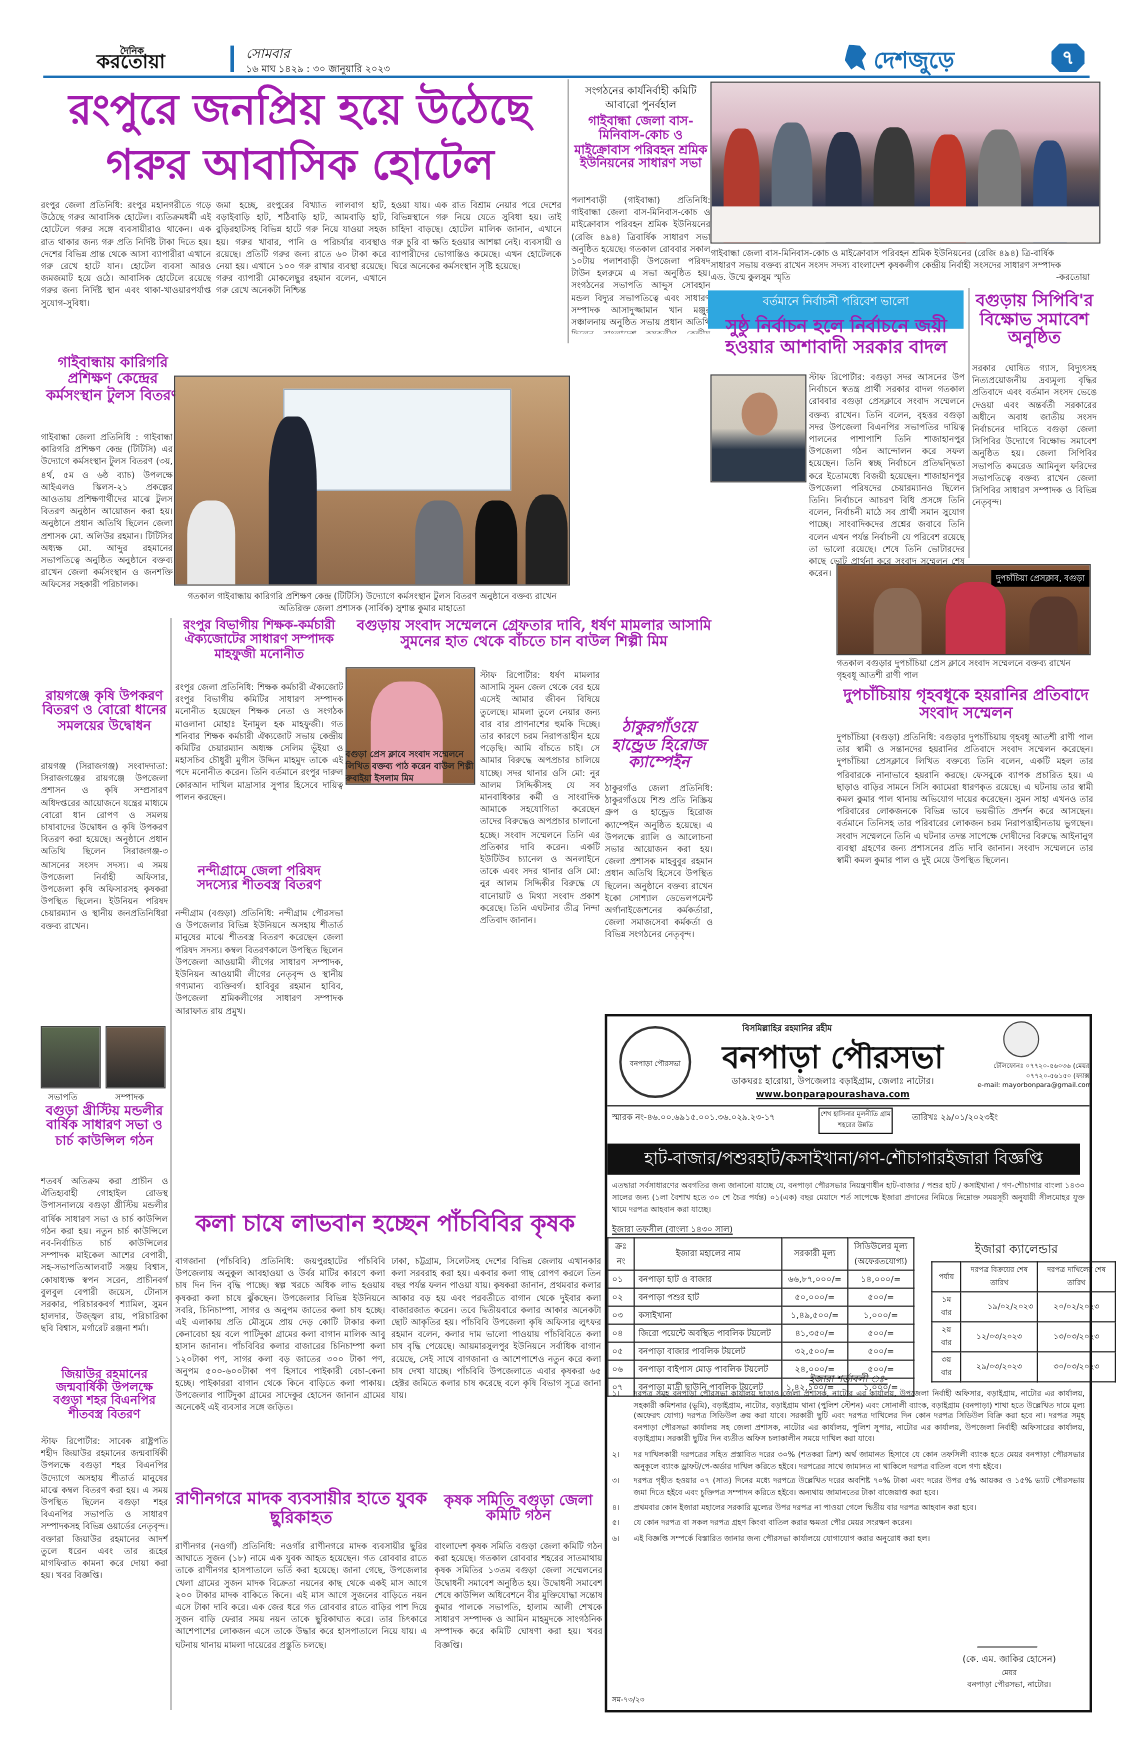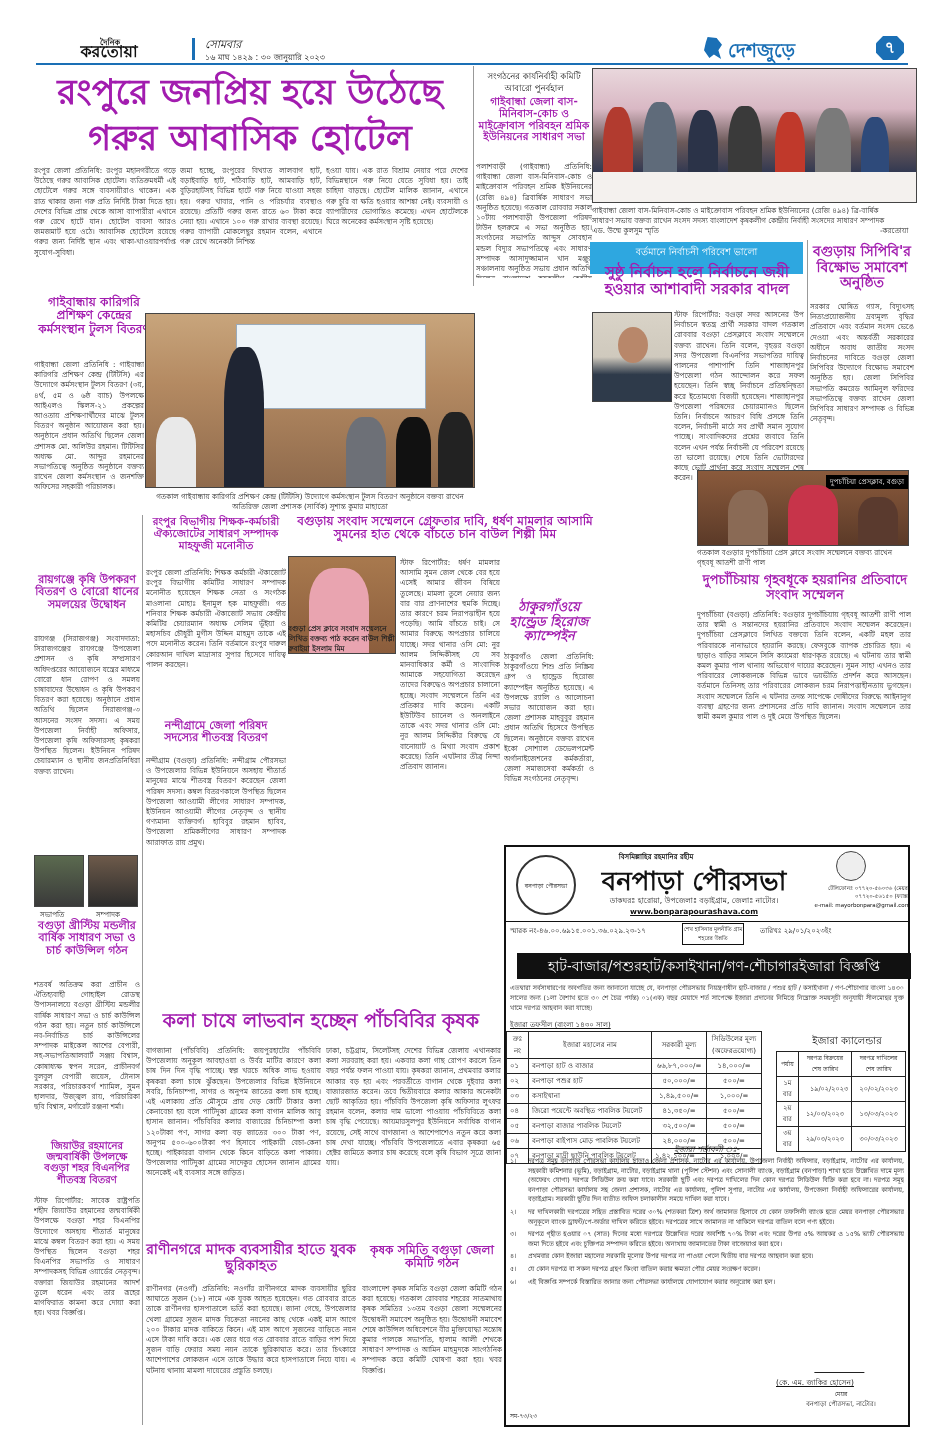--- a/index.html
+++ b/index.html
@@ -136,21 +136,21 @@
   <div class="abs" style="left:78px;top:48px;width:220px;text-align:center;font-size:7.5px;">ডাকঘরঃ হারোয়া, উপজেলাঃ বড়াইগ্রাম, জেলাঃ নাটোর।</div>
   <div class="abs" style="left:78px;top:60px;width:220px;text-align:center;font-size:7.5px;font-weight:bold;text-decoration:underline;">www.bonparapourashava.com</div>
   <div class="abs" style="left:330px;top:4px;width:30px;height:30px;border-radius:50%;border:1px solid #444;background:#eee;"></div>
   <div class="abs" style="left:300px;top:38px;width:104px;font-size:5.5px;text-align:right;">টেলিফোনঃ ০৭৭২০-৫৬০৩৬ (মেয়র)</div>
   <div class="abs" style="left:300px;top:46px;width:104px;font-size:5.5px;text-align:right;">০৭৭২০-৫৬১৫০ (ফ্যাক্স)</div>
   <div class="abs" style="left:290px;top:55px;width:114px;font-size:5.5px;text-align:right;">e-mail: mayorbonpara@gmail.com</div>
   <div class="abs" style="left:0;top:74px;width:402px;height:1px;background:#111;"></div>
   <div class="abs" style="left:4px;top:78px;font-size:7px;">স্মারক নং-৪৬.০০.৬৯১৫.০০১.৩৬.০২৯.২৩-১৭</div>
   <div class="abs" style="left:176px;top:76px;width:62px;height:22px;border:1px solid #111;font-size:5.5px;text-align:center;line-height:9px;padding-top:1px;">শেখ হাসিনার মূলনীতি গ্রাম শহরের উন্নতি</div>
   <div class="abs" style="left:254px;top:78px;font-size:7px;">তারিখঃ ২৯/০১/২০২৩ইং</div>
-  <div class="abs" style="left:11px;top:106px;width:394px;height:26px;background:#111;color:#fff;font-size:14px;text-align:center;line-height:26px;font-family:'DejaVu Serif',serif;">হাট-বাজার/পশুরহাট/কসাইখানা/গণ-শৌচাগারইজারা বিজ্ঞপ্তি</div>
+  <div class="abs" style="left:0;top:106px;width:394px;height:26px;background:#111;color:#fff;font-size:14px;text-align:center;line-height:26px;font-family:'DejaVu Serif',serif;">হাট-বাজার/পশুরহাট/কসাইখানা/গণ-শৌচাগারইজারা বিজ্ঞপ্তি</div>
   <div class="abs body-text" style="left:4px;top:136px;width:394px;height:32px;font-size:6.4px;line-height:10px;">এতদ্বারা সর্বসাধারণের অবগতির জন্য জানানো যাচ্ছে যে, বনপাড়া পৌরসভার নিয়ন্ত্রণাধীন হাট-বাজার / পশুর হাট / কসাইখানা / গণ-শৌচাগার বাংলা ১৪৩০ সালের জন্য (১লা বৈশাখ হতে ৩০ শে চৈত্র পর্যন্ত) ০১(এক) বছর মেয়াদে শর্ত সাপেক্ষে ইজারা প্রদানের নিমিত্তে নিম্নোক্ত সময়সূচী অনুযায়ী সীলমোহর যুক্ত খামে দরপত্র আহবান করা যাচ্ছে।</div>
   <div class="abs" style="left:4px;top:172px;font-size:7px;text-decoration:underline;">ইজারা তফসীল (বাংলা ১৪৩০ সাল)</div>
   <table class="abs" style="left:0;top:184px;width:256px;">
     <thead>
       <tr>
         <th style="width:22px;">ক্রঃ নং</th>
         <th>ইজারা মহালের নাম</th>
         <th style="width:55px;">সরকারী মূল্য</th>
         <th style="width:55px;">সিডিউলের মূল্য (অফেরতযোগ্য)</th>
       </tr>
@@ -194,21 +194,21 @@
         </tr>
         <tr>
           <td>০৭</td>
           <td>বনপাড়া মাদ্রী ছাউনি পাবলিক টয়লেট</td>
           <td style="text-align: left;">১,৪২,১০০/=</td>
           <td style="text-align: center;">১,০০০/=</td>
         </tr>
       </tbody>
   </table>
   <div class="abs" style="left:286px;top:186px;width:110px;font-size:10px;text-align:center;">ইজারা ক্যালেন্ডার</div>
-  <table class="abs" style="left:270px;top:204px;width:130px;">
+  <table class="abs" style="left:270px;top:204px;width:154px;">
     <thead>
       <tr>
         <th style="font-size:6px;">পর্যায়</th>
         <th style="font-size:6px;">দরপত্র বিক্রয়ের শেষ তারিখ</th>
         <th style="font-size:6px;">দরপত্র দাখিলের শেষ তারিখ</th>
       </tr>
     </thead>
     <tbody id="calendar-body">
         <tr>
           <td style="text-align: center; font-size: 6.5px;">১ম বার</td>
@@ -248,21 +248,21 @@
       <div style="display: flex; gap: 6px; font-size: 6.4px; line-height: 9.6px; margin-bottom: 3px; text-align: justify;">
         <span style="min-width: 12px;">৫।</span>
         <span>যে কোন দরপত্র বা সকল দরপত্র গ্রহণ কিংবা বাতিল করার ক্ষমতা পৌর মেয়র সংরক্ষণ করেন।</span>
       </div>
       <div style="display: flex; gap: 6px; font-size: 6.4px; line-height: 9.6px; margin-bottom: 3px; text-align: justify;">
         <span style="min-width: 12px;">৬।</span>
         <span>এই বিজ্ঞপ্তি সম্পর্কে বিস্তারিত জানার জন্য পৌরসভা কার্যালয়ে যোগাযোগ করার অনুরোধ করা হল।</span>
       </div>
     </div>
   <div class="abs" style="left:310px;top:516px;width:50px;height:10px;border-bottom:1px solid #222;transform:skewX(-20deg);"></div>
-  <div class="abs" style="left:270px;top:530px;width:130px;font-size:7.5px;text-decoration:underline;">(কে. এম. জাকির হোসেন)</div>
+  <div class="abs" style="left:270px;top:530px;width:130px;text-align:center;font-size:7.5px;">(কে. এম. জাকির হোসেন)</div>
   <div class="abs" style="left:270px;top:542px;width:130px;text-align:center;font-size:6px;">মেয়র</div>
   <div class="abs" style="left:270px;top:552px;width:130px;text-align:center;font-size:6.5px;">বনপাড়া পৌরসভা, নাটোর।</div>
   <div class="abs" style="left:4px;top:564px;font-size:6px;">সম-৭৩/২৩</div>
 </div>
 
 <div class="vline" style="left:142px;top:515px;height:910px;"></div>
 <div class="vline" style="left:473px;top:66px;height:220px;"></div>
 <div class="vline" style="left:807px;top:240px;height:225px;"></div>
 
 </body></html>

